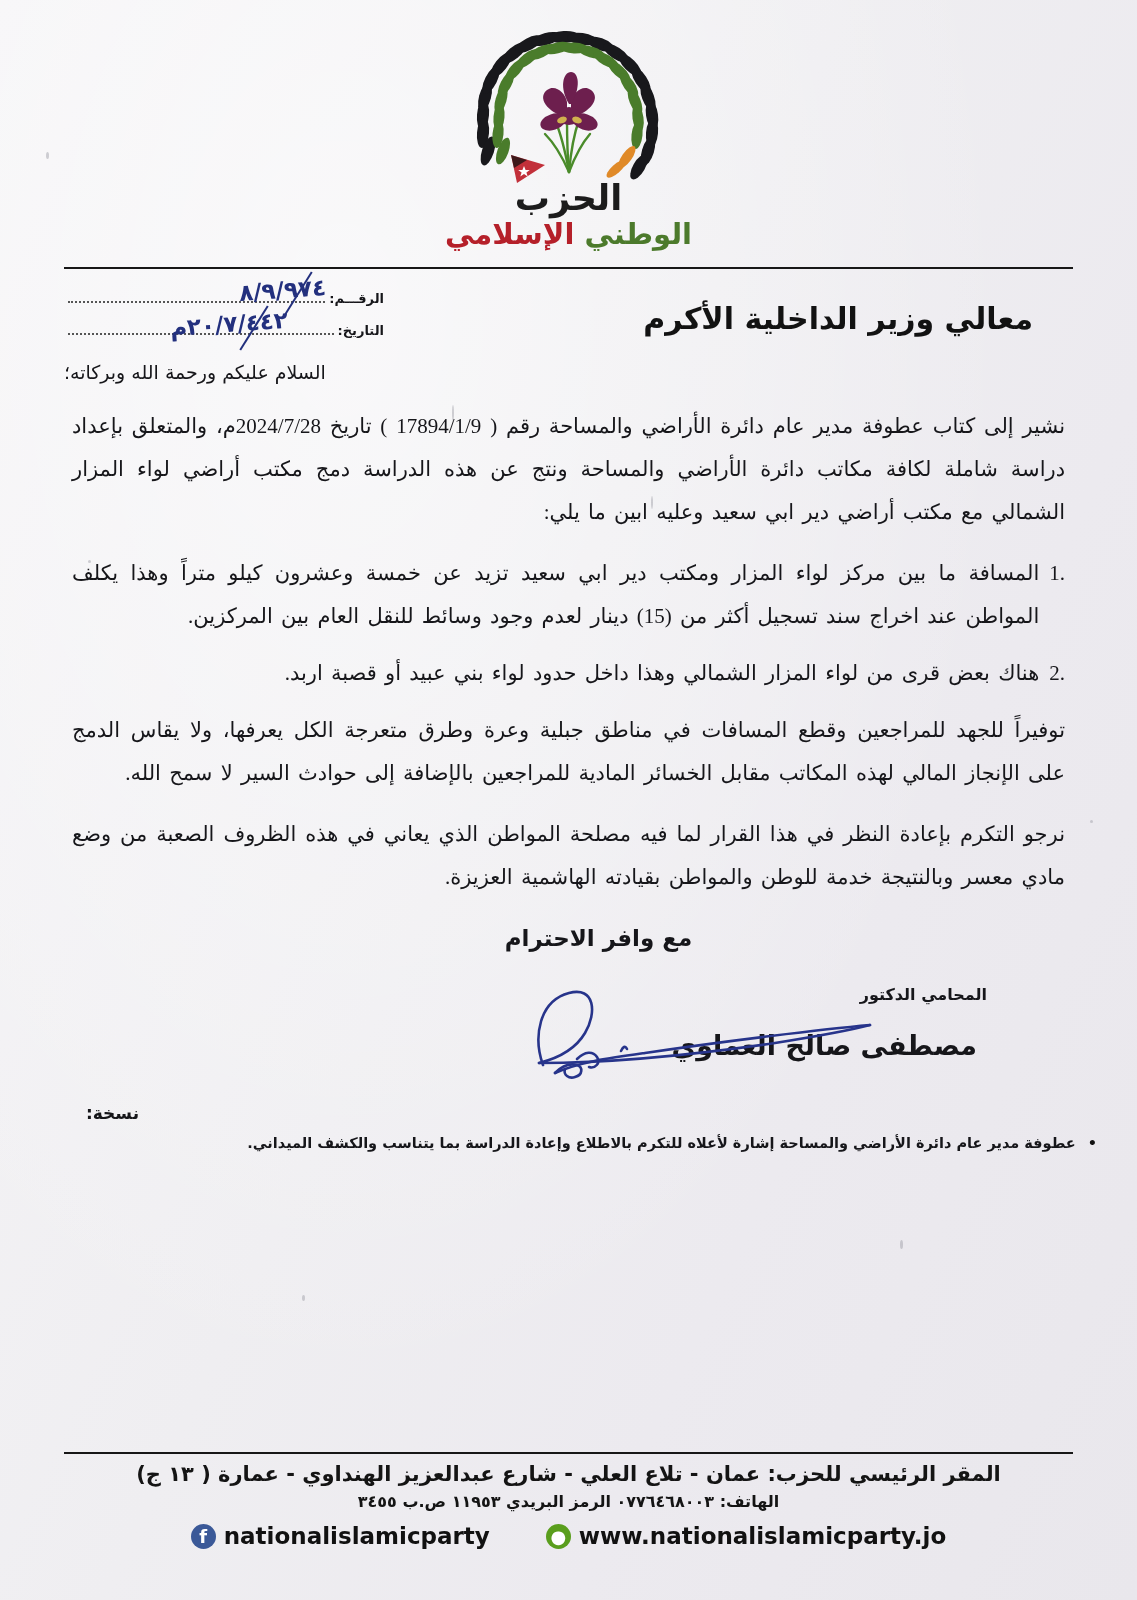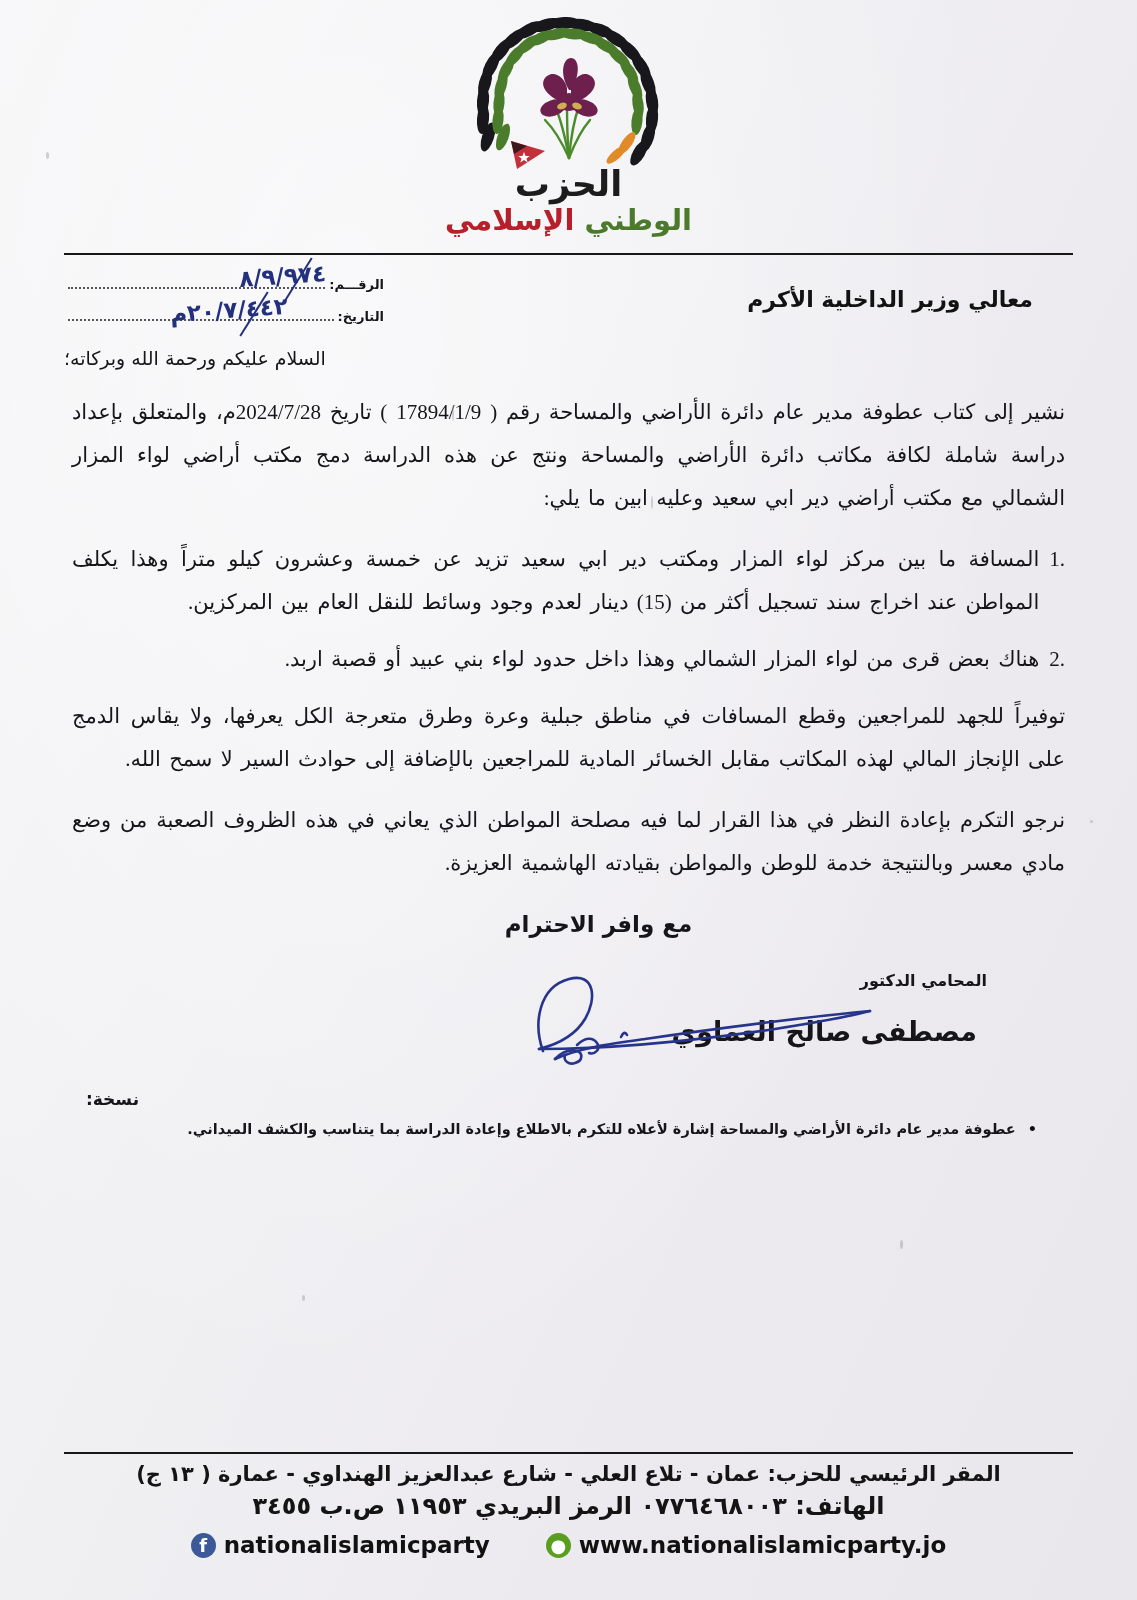--- a/index.html
+++ b/index.html
@@ -29,21 +29,21 @@
       linear-gradient(115deg, #f6f5f7 0%, #efeef1 45%, #eceaef 70%, #e9e7ec 100%);
     pointer-events: none;
     z-index: 0;
   }
   .page > * { position: relative; z-index: 1; }
 
   
   .logo-block {
     width: 100%;
     text-align: center;
-    padding-top: 16px;
+    padding-top: 30px;
   }
   .logo-mark {
     position: relative;
     width: 260px;
     height: 180px;
     margin: 0 auto;
   }
   .logo-mark svg { display: block; width: 260px; height: 180px; }
   .logo-word-1 {
     font-family: "DejaVu Sans", sans-serif;
@@ -80,21 +80,21 @@
   
   .header-row {
     display: flex;
     align-items: flex-start;
     justify-content: space-between;
     margin: 18px 64px 0 64px;
   }
   .addressee {
     font-family: "DejaVu Sans", sans-serif;
     font-weight: bold;
-    font-size: 22px;
+    font-size: 30px;
     color: #121212;
     margin-top: 14px;
     margin-right: 40px;
     white-space: nowrap;
   }
   .ref-block { width: 320px; }
   .ref-line {
     display: flex;
     align-items: baseline;
     direction: rtl;
@@ -223,21 +223,21 @@
     position: absolute;
     left: 8px;
     top: -18px;
     width: 400px;
     height: 125px;
     pointer-events: none;
   }
 
   
   .cc-wrap {
-    margin: 42px 100px 0 72px;
+    margin: 42px 40px 0 72px;
     direction: rtl;
   }
   .cc-label {
     font-family: "DejaVu Sans", sans-serif;
     font-weight: bold;
     font-size: 17px;
     text-align: left;
     padding-left: 14px;
   }
   .cc-list {
@@ -269,21 +269,21 @@
     font-family: "DejaVu Sans", sans-serif;
   }
   .footer-address {
     font-weight: bold;
     font-size: 21px;
     color: #141414;
     margin-bottom: 6px;
   }
   .footer-contact {
     font-weight: bold;
-    font-size: 24px;
+    font-size: 16px;
     color: #141414;
     margin-bottom: 12px;
     text-align: center;
   }
   .footer-social {
     display: flex;
     justify-content: center;
     align-items: center;
     gap: 56px;
     direction: ltr;

